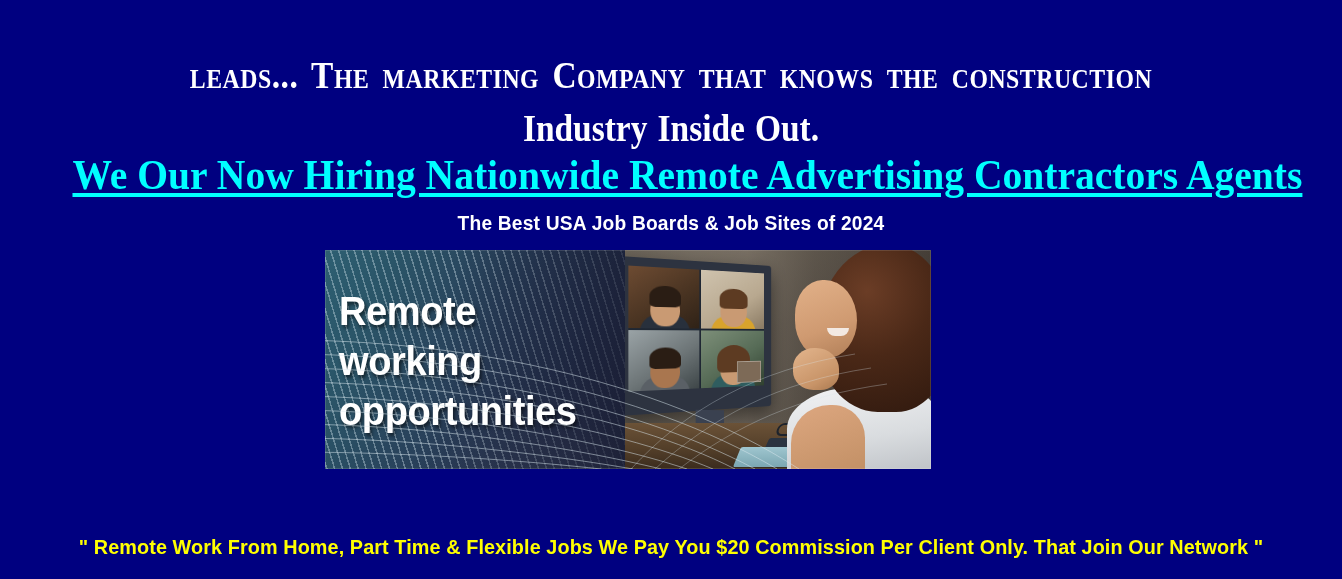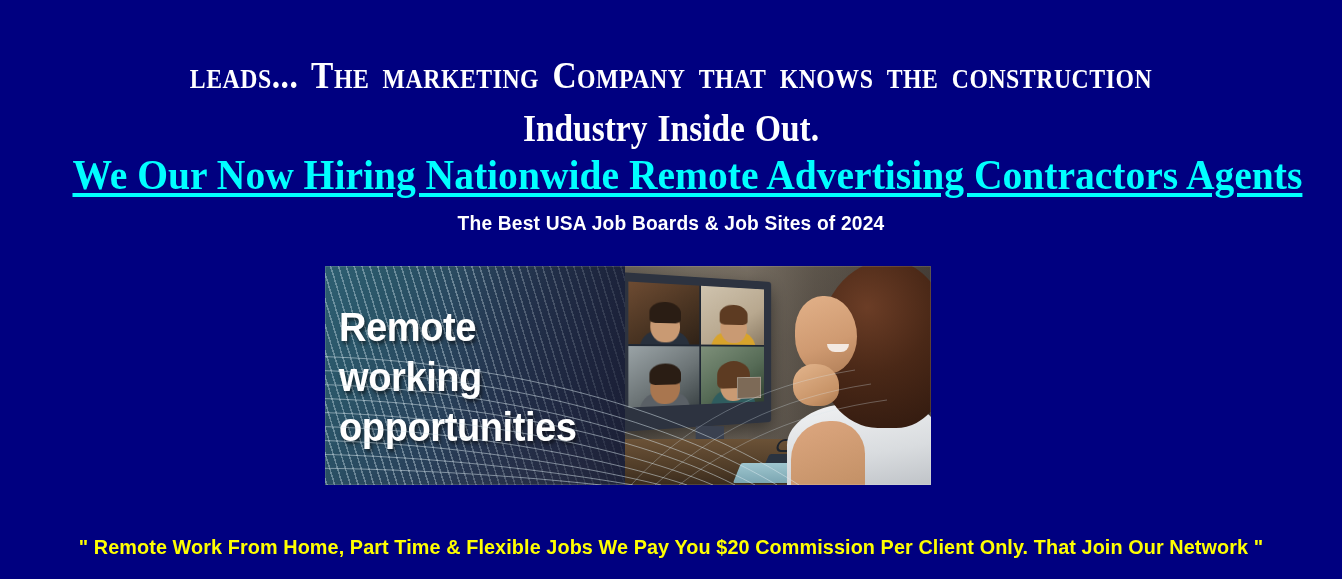--- a/index.html
+++ b/index.html
@@ -92,21 +92,21 @@
     letter-spacing: 0.2px;
     white-space: nowrap;
     transform: scaleX(0.96);
     transform-origin: center;
   }
 
   
   .banner {
     position: absolute;
     left: 325px;
-    top: 266px;
+    top: 250px;
     width: 606px;
     height: 219px;
     overflow: hidden;
     background: #1b2a44;
   }
   .banner-inner {
     position: absolute;
     inset: 0;
     display: flex;
   }

